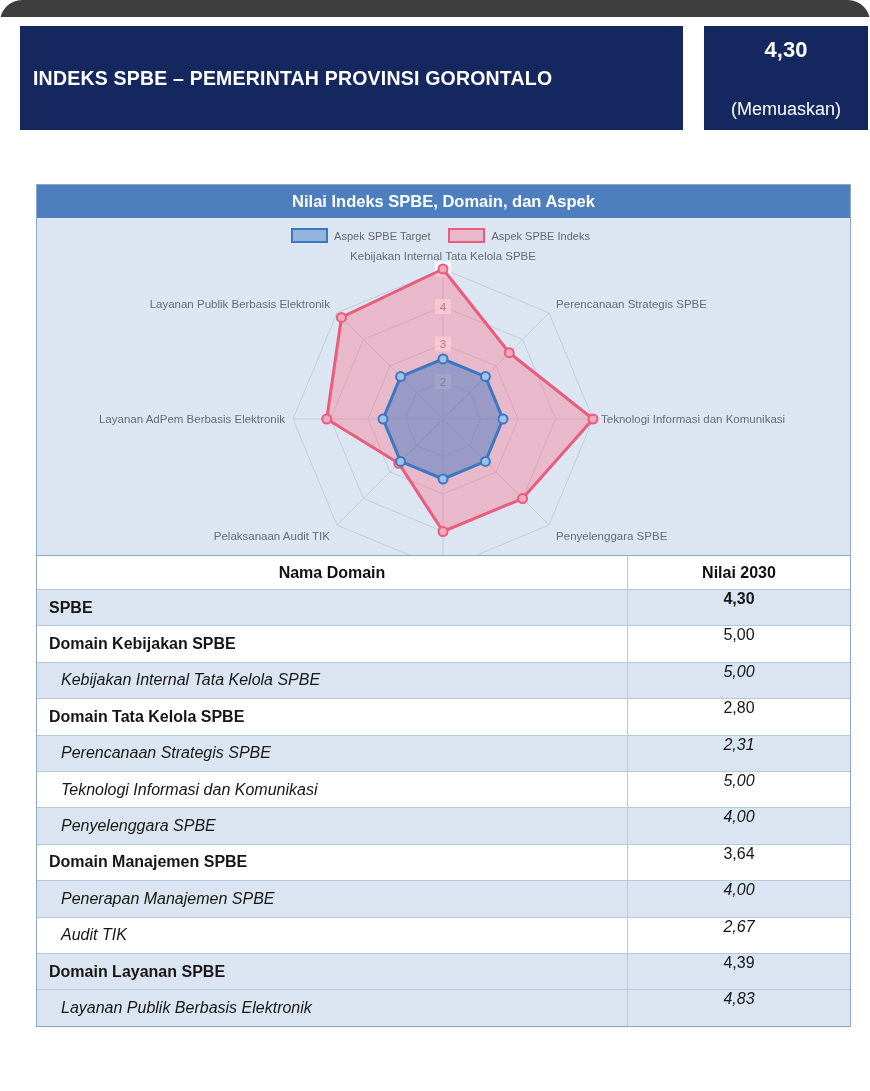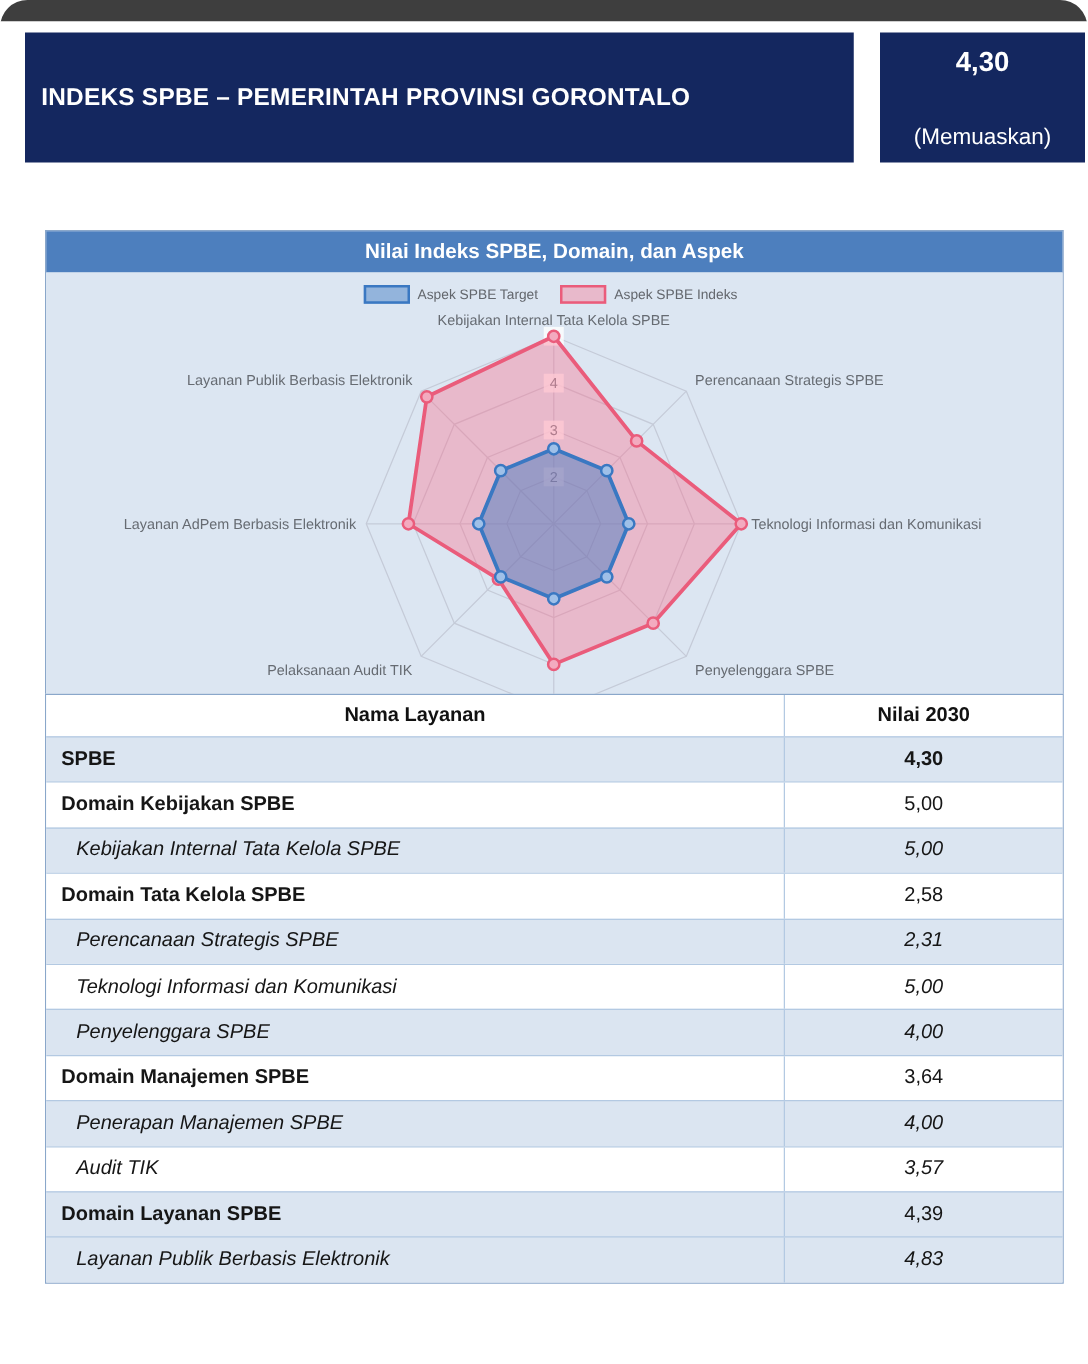--- a/index.html
+++ b/index.html
@@ -18,21 +18,21 @@
                display:flex;align-items:center;justify-content:center;}
   .chart-area{position:relative;height:369px;background:#dce6f2;}
   .legend{position:absolute;left:0;right:6px;top:10px;display:flex;justify-content:center;
           align-items:center;gap:18px;z-index:3;}
   .legend-item{display:flex;align-items:center;gap:6px;cursor:pointer;}
   .legend-swatch{width:33px;height:11px;border:2px solid;box-sizing:content-box;}
   .legend-label{font-size:11px;color:#63676d;}
   .radar-svg{position:absolute;left:0;top:0;}
   .tbl{position:absolute;left:36px;top:555px;width:813px;border:1px solid #8aa7ca;background:#fff;}
   .thead{display:flex;height:33px;align-items:center;background:#fff;}
-  .trow{display:flex;height:36.4px;align-items:center;border-top:1px solid #b3c9e2;
+  .trow{display:flex;height:36.4px;border-top:1px solid #b3c9e2;
         font-size:16px;color:#161616;box-sizing:border-box;}
   .c1{width:591px;box-sizing:border-box;border-right:1px solid #b3c9e2;align-self:stretch;
       display:flex;align-items:center;padding-left:12px;}
   .c2{flex:1;text-align:center;}
   .thead .c1{justify-content:center;padding-left:0;font-weight:bold;font-size:16px;color:#111;}
   .thead .c2{font-weight:bold;font-size:16px;color:#111;}
   .row-blue{background:#dbe5f1;}
   .row-white{background:#fff;}
   .style-total .c1,.style-total .c2{font-weight:bold;}
   .style-domain .c1{font-weight:bold;}
@@ -114,39 +114,39 @@
           <text x="406" y="366" text-anchor="middle" font-size="11.5" fill="#666b72" font-family="&quot;Liberation Sans&quot;,&quot;DejaVu Sans&quot;,sans-serif">Penerapan Manajemen SPBE</text>
           <text x="292.93398282201787" y="322.06601717798213" text-anchor="end" font-size="11.5" fill="#666b72" font-family="&quot;Liberation Sans&quot;,&quot;DejaVu Sans&quot;,sans-serif">Pelaksanaan Audit TIK</text>
           <text x="248" y="205.00000000000003" text-anchor="end" font-size="11.5" fill="#666b72" font-family="&quot;Liberation Sans&quot;,&quot;DejaVu Sans&quot;,sans-serif">Layanan AdPem Berbasis Elektronik</text>
           <text x="292.93398282201787" y="89.93398282201788" text-anchor="end" font-size="11.5" fill="#666b72" font-family="&quot;Liberation Sans&quot;,&quot;DejaVu Sans&quot;,sans-serif">Layanan Publik Berbasis Elektronik</text>
         </svg>
     </div>
   </div>
 
   <div class="tbl">
     <div class="thead">
-      <div class="c1">Nama Layanan</div>
+      <div class="c1">Nama Domain</div>
       <div class="c2">Nilai 2030</div>
     </div>
     <div id="tbody">
         <div class="trow style-total row-blue">
           <div class="c1">SPBE</div>
           <div class="c2">4,30</div>
         </div>
         <div class="trow style-domain row-white">
           <div class="c1">Domain Kebijakan SPBE</div>
           <div class="c2">5,00</div>
         </div>
         <div class="trow style-aspect row-blue">
           <div class="c1">Kebijakan Internal Tata Kelola SPBE</div>
           <div class="c2">5,00</div>
         </div>
         <div class="trow style-domain row-white">
           <div class="c1">Domain Tata Kelola SPBE</div>
-          <div class="c2">2,58</div>
+          <div class="c2">2,80</div>
         </div>
         <div class="trow style-aspect row-blue">
           <div class="c1">Perencanaan Strategis SPBE</div>
           <div class="c2">2,31</div>
         </div>
         <div class="trow style-aspect row-white">
           <div class="c1">Teknologi Informasi dan Komunikasi</div>
           <div class="c2">5,00</div>
         </div>
         <div class="trow style-aspect row-blue">
@@ -156,21 +156,21 @@
         <div class="trow style-domain row-white">
           <div class="c1">Domain Manajemen SPBE</div>
           <div class="c2">3,64</div>
         </div>
         <div class="trow style-aspect row-blue">
           <div class="c1">Penerapan Manajemen SPBE</div>
           <div class="c2">4,00</div>
         </div>
         <div class="trow style-aspect row-white">
           <div class="c1">Audit TIK</div>
-          <div class="c2">3,57</div>
+          <div class="c2">2,67</div>
         </div>
         <div class="trow style-domain row-blue">
           <div class="c1">Domain Layanan SPBE</div>
           <div class="c2">4,39</div>
         </div>
         <div class="trow style-aspect row-blue">
           <div class="c1">Layanan Publik Berbasis Elektronik</div>
           <div class="c2">4,83</div>
         </div>
       </div>

